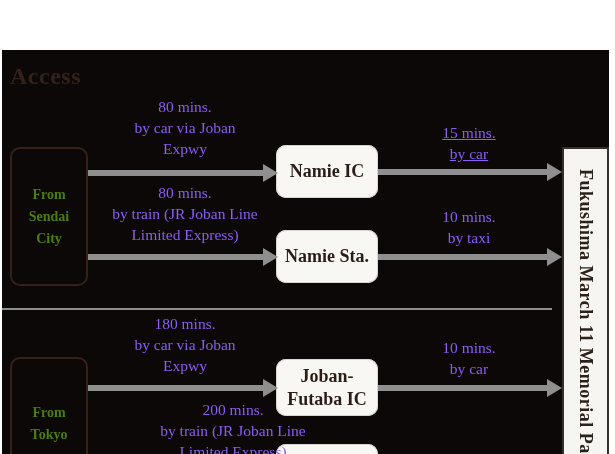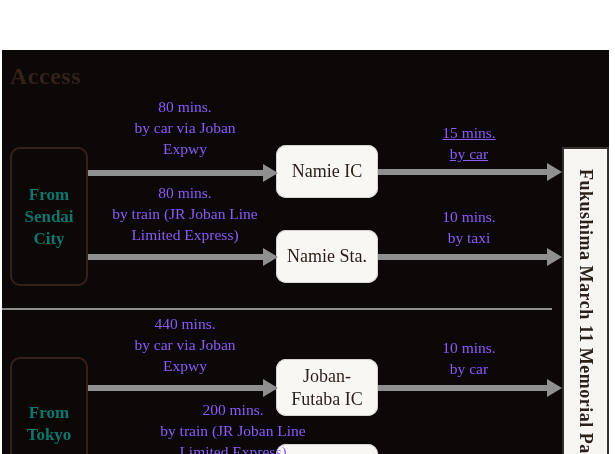--- a/index.html
+++ b/index.html
@@ -16,32 +16,32 @@
     background:#0b0807;
   }
   .title{
     position:absolute;left:8px;top:12px;margin:0;
     font-size:24px;font-weight:bold;line-height:28px;
     color:#34211a;letter-spacing:0.5px;
   }
   .origin-box{
     position:absolute;left:8px;width:78px;
     border:2px solid #36211a;border-radius:10px;
-    background:#0b0807;color:#0f766e;
+    background:#0b0807;color:#4d7c0f;
     display:flex;align-items:center;justify-content:center;
-    font-size:17px;font-weight:bold;line-height:22px;
+    font-size:14px;font-weight:bold;line-height:22px;
     text-align:center;white-space:pre-line;box-sizing:border-box;
   }
   .origin-sendai{top:97px;height:139px;}
   .origin-tokyo{top:307px;height:134px;}
   .node-box{
     position:absolute;left:274px;width:102px;
     background:#f9f7f4;border-radius:10px;color:#2a1d16;
     display:flex;align-items:center;justify-content:center;
-    font-size:18px;font-weight:normal;line-height:23px;
+    font-size:18px;font-weight:bold;line-height:23px;
     text-align:center;white-space:pre-line;box-sizing:border-box;
     box-shadow:0 0 0 1px #d8d4cf inset;
   }
   .node-namie-ic{top:95px;height:53px;}
   .node-namie-sta{top:180px;height:53px;}
   .node-joban-futaba{top:309px;height:57px;}
   .node-futaba-sta{top:394px;height:36px;}
   .dest-box{
     position:absolute;left:560px;top:97px;width:47px;height:348px;
     background:#f7f5f1;border:2px solid #35302c;box-sizing:border-box;
@@ -110,21 +110,21 @@
     <div class="leg-label" style="left:90px;top:46px;width:186px;">80 mins.
 by car via Joban
 Expwy</div>
     <div class="leg-label" style="left:85px;top:132px;width:196px;">80 mins.
 by train (JR Joban Line
 Limited Express)</div>
     <div class="leg-label" style="left:377px;top:72px;width:180px;text-decoration:underline;">15 mins.
 by car</div>
     <div class="leg-label" style="left:377px;top:156px;width:180px;">10 mins.
 by taxi</div>
-    <div class="leg-label" style="left:90px;top:263px;width:186px;">440 mins.
+    <div class="leg-label" style="left:90px;top:263px;width:186px;">180 mins.
 by car via Joban
 Expwy</div>
     <div class="leg-label" style="left:85px;top:349px;width:196px;padding-left:48px;">200 mins.
 by train (JR Joban Line
 Limited Express)</div>
     <div class="leg-label" style="left:377px;top:287px;width:180px;">10 mins.
 by car</div>
 
     <div class="arrow" style="left:86px;top:114px;width:190px;">
       <div class="shaft"></div>

